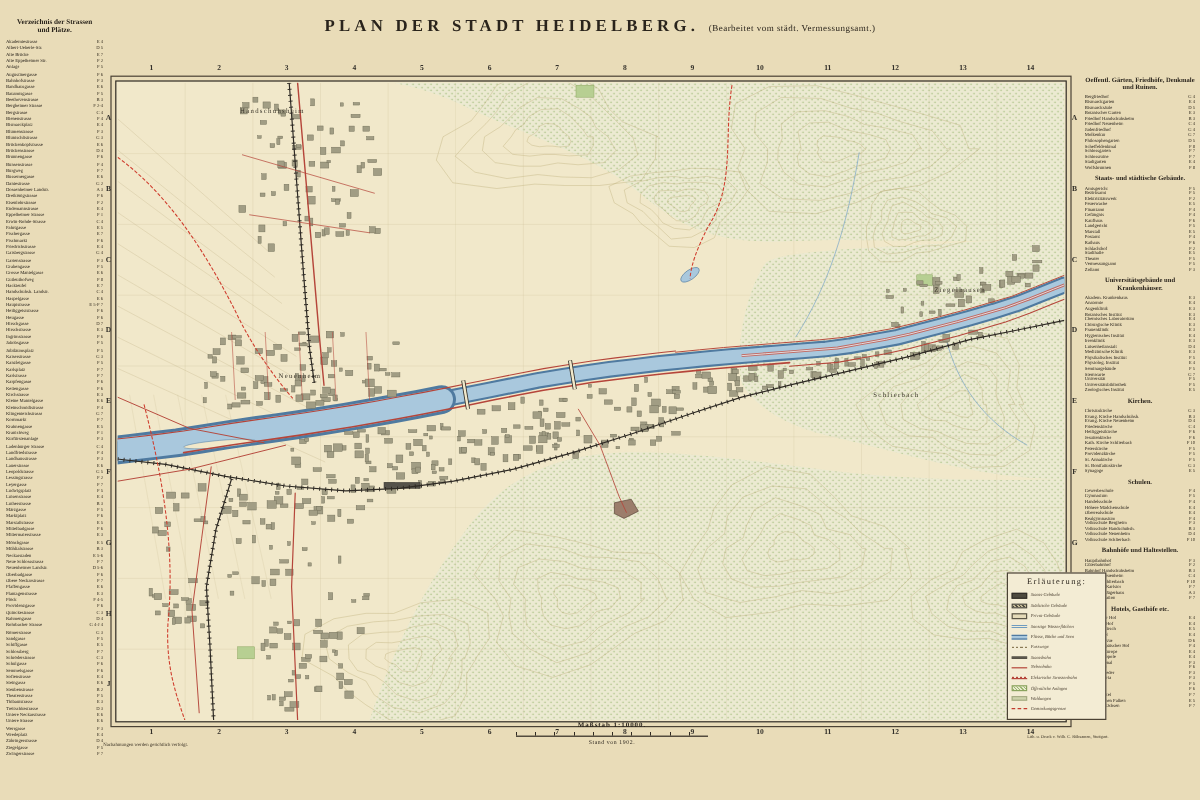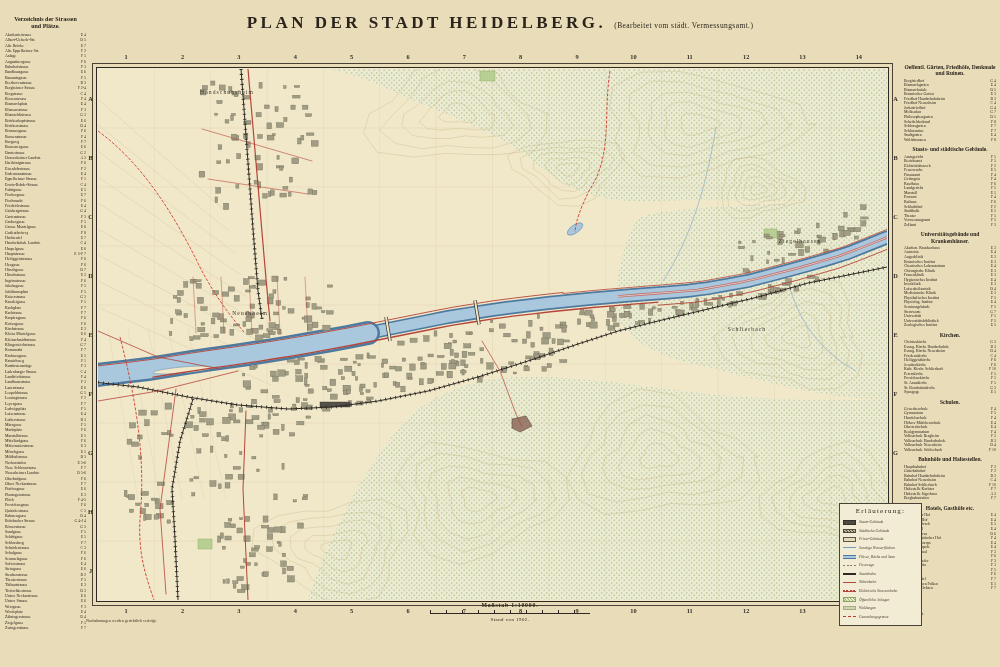--- a/index.html
+++ b/index.html
@@ -1,21 +1,21 @@
 <!DOCTYPE html>
 <html><head>
 <meta charset="utf-8">
 <style>
   *{margin:0;padding:0;box-sizing:border-box}
   html,body{width:1000px;height:667px;overflow:hidden}
   body{position:relative;background:#e9dcb8;font-family:"Liberation Serif",serif;color:#2a241c}
 
   
   #title-wrap{position:absolute;left:0;right:0;top:13px;text-align:center;white-space:nowrap}
-  #title-main{font-size:17px;font-weight:bold;letter-spacing:3.5px}
+  #title-main{font-size:14px;font-weight:bold;letter-spacing:3.5px}
   #title-sub{font-size:7.5px;font-weight:normal;margin-left:8px;letter-spacing:.4px}
 
   
   #left-index{position:absolute;left:3px;top:16px;width:85px}
   .idx-head{font-size:6px;font-weight:bold;text-align:center;line-height:7px;margin-bottom:3px}
   .idx-row{display:flex;justify-content:space-between;font-size:3.9px;line-height:5.35px;padding:0 2px}
   .idx-row .nm{white-space:nowrap;overflow:hidden;max-width:70px}
   .idx-row .rf{white-space:nowrap;color:#3c3426}
 
   
@@ -34,21 +34,21 @@
   #grid-top,#grid-bottom{position:absolute;left:98px;width:789px;height:9px;display:flex}
   #grid-top{top:53px}
   #grid-bottom{top:607px}
   .gcell{flex:1;text-align:center;font-size:6.3px;font-weight:bold;color:#33302a}
   #grid-left,#grid-right{position:absolute;top:69px;width:9px;height:531px;display:flex;flex-direction:column}
   #grid-left{left:86px}
   #grid-right{left:891px}
   .grow{flex:1;display:flex;align-items:center;justify-content:center;font-size:6.3px;font-weight:bold;color:#33302a}
 
   
-  #legend{position:absolute;left:839px;top:503px;width:83px;background:#f3ecd4;border:1px solid #4a4234;padding:3px 3px 4px;z-index:5}
+  #legend{position:absolute;left:839px;top:477px;width:83px;background:#f3ecd4;border:1px solid #4a4234;padding:3px 3px 4px;z-index:5}
   .leg-title{font-size:7px;text-align:center;letter-spacing:1.2px;margin-bottom:3px}
   .leg-row{display:flex;align-items:center;height:8.6px}
   .leg-row .lab{font-size:3.8px;font-style:italic;color:#4a3f30;white-space:nowrap;margin-left:3px}
   .sw{width:13px;height:4.5px;flex:none}
   .sw-state{background:#4d4a3f;border:.5px solid #33302a}
   .sw-city{background:repeating-linear-gradient(45deg,#4d4a3f 0 1px,#c3b996 1px 2.2px);border:.5px solid #4d4a3f}
   .sw-priv{background:#e4dab8;border:.6px solid #5a5546}
   .sw-water2{height:4px;background:linear-gradient(#f3ecd4 0 1.1px,#6f9cc0 1.1px 1.7px,#f3ecd4 1.7px 2.8px,#6f9cc0 2.8px 3.4px,#f3ecd4 3.4px)}
   .sw-river{height:4px;background:#a9c8dd;border-top:.8px solid #4f7aa0;border-bottom:.8px solid #4f7aa0}
   .sw-path{height:1px;background:repeating-linear-gradient(90deg,#8a7a55 0 2px,transparent 2px 3.6px)}

